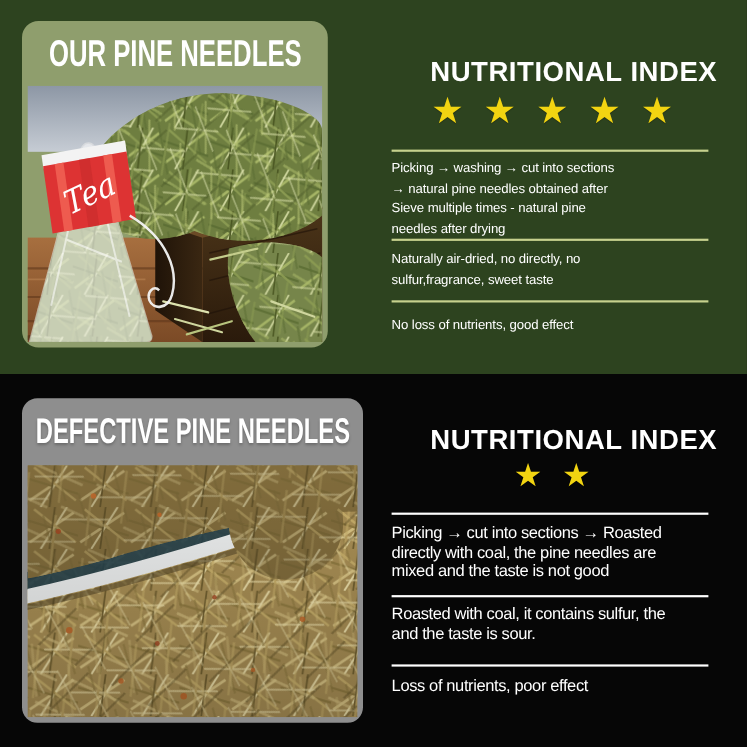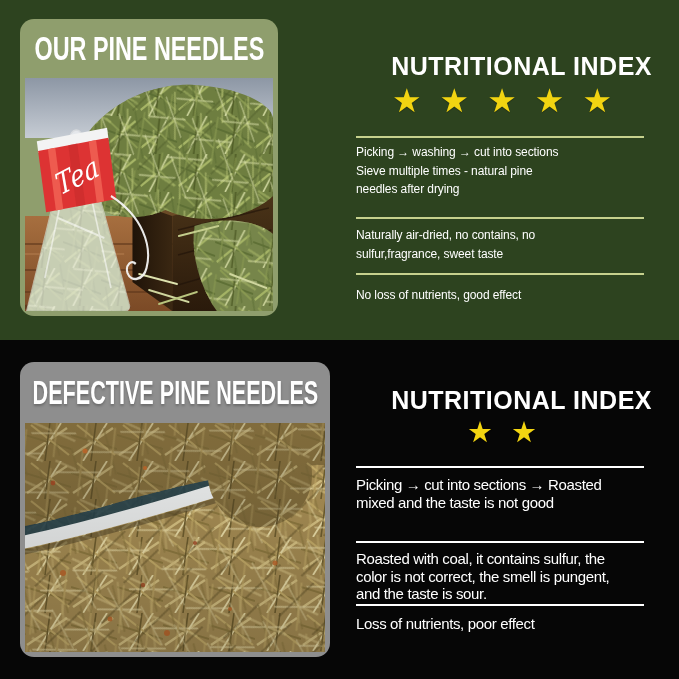--- a/index.html
+++ b/index.html
@@ -4,21 +4,21 @@
 <style>
   html,body{margin:0;padding:0;background:#1a1a1a;}
   .canvas{position:relative;width:679px;height:679px;overflow:hidden;
           font-family:"Liberation Sans",sans-serif;-webkit-font-smoothing:antialiased;}
   .half{position:absolute;left:0;width:679px;}
   .half.top{top:0;height:340px;background:#2d431f;}
   .half.bottom{top:340px;height:379px;background:#060606;}
 
   
   .photo-card{position:absolute;border-radius:14px;overflow:hidden;}
-  .top .photo-card{left:20px;top:19px;width:258px;height:297px;background:#8f9e6d;}
+  .top .photo-card{left:20px;top:19px;width:278px;height:297px;background:#8f9e6d;border-radius:15px;}
   .bottom .photo-card{left:20px;top:22px;width:310px;height:295px;background:#8e8e8e;}
   .banner{height:59px;display:flex;align-items:center;justify-content:center;}
   .bottom .banner{height:61px;}
   .banner-text{font-weight:bold;color:#ffffff;white-space:nowrap;display:inline-block;}
   .top .banner-text{font-size:32px;transform:scale(0.73,1.06);}
   .bottom .banner-text{font-size:30px;transform:scale(0.72,1.08);text-shadow:0 2px 3px rgba(0,0,0,.25);}
   .photo{position:absolute;left:5px;right:5px;bottom:5px;top:59px;}
   .bottom .photo{top:61px;}
   .photo svg{display:block;width:100%;height:100%;}
 
@@ -196,26 +196,27 @@
         </svg>
       </div>
     </div>
 
     <div class="info">
       <h2 class="idx-title">NUTRITIONAL INDEX</h2>
       <div class="stars"><span class="star">★</span><span class="star">★</span><span class="star">★</span><span class="star">★</span><span class="star">★</span></div>
       <div class="sep sep1"></div>
       <div class="para p1">
         <div>Picking → washing → cut into sections</div>
+        <div>→ natural pine needles obtained after</div>
         <div>Sieve multiple times - natural pine</div>
         <div>needles after drying</div>
       </div>
       <div class="sep sep2"></div>
       <div class="para p2">
-        <div>Naturally air-dried, no contains, no</div>
+        <div>Naturally air-dried, no directly, no</div>
         <div>sulfur,fragrance, sweet taste</div>
       </div>
       <div class="sep sep3"></div>
       <div class="para p3">
         <div>No loss of nutrients, good effect</div>
       </div>
     </div>
   </section>
 
   <section class="half bottom">
@@ -263,26 +264,26 @@
         </svg>
       </div>
     </div>
 
     <div class="info">
       <h2 class="idx-title">NUTRITIONAL INDEX</h2>
       <div class="stars"><span class="star">★</span><span class="star">★</span></div>
       <div class="sep sep1"></div>
       <div class="para p1">
         <div>Picking → cut into sections → Roasted</div>
+        <div>directly with coal, the pine needles are</div>
         <div>mixed and the taste is not good</div>
       </div>
       <div class="sep sep2"></div>
       <div class="para p2">
         <div>Roasted with coal, it contains sulfur, the</div>
-        <div>color is not correct, the smell is pungent,</div>
         <div>and the taste is sour.</div>
       </div>
       <div class="sep sep3"></div>
       <div class="para p3">
         <div>Loss of nutrients, poor effect</div>
       </div>
     </div>
   </section>
 </div>
 

